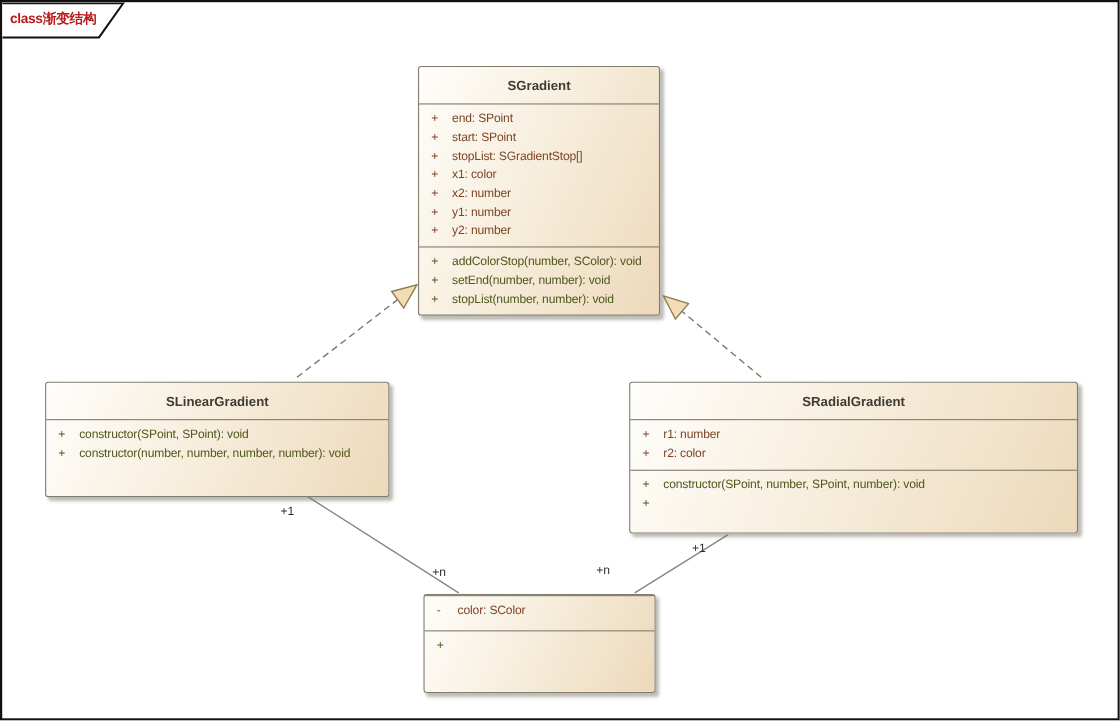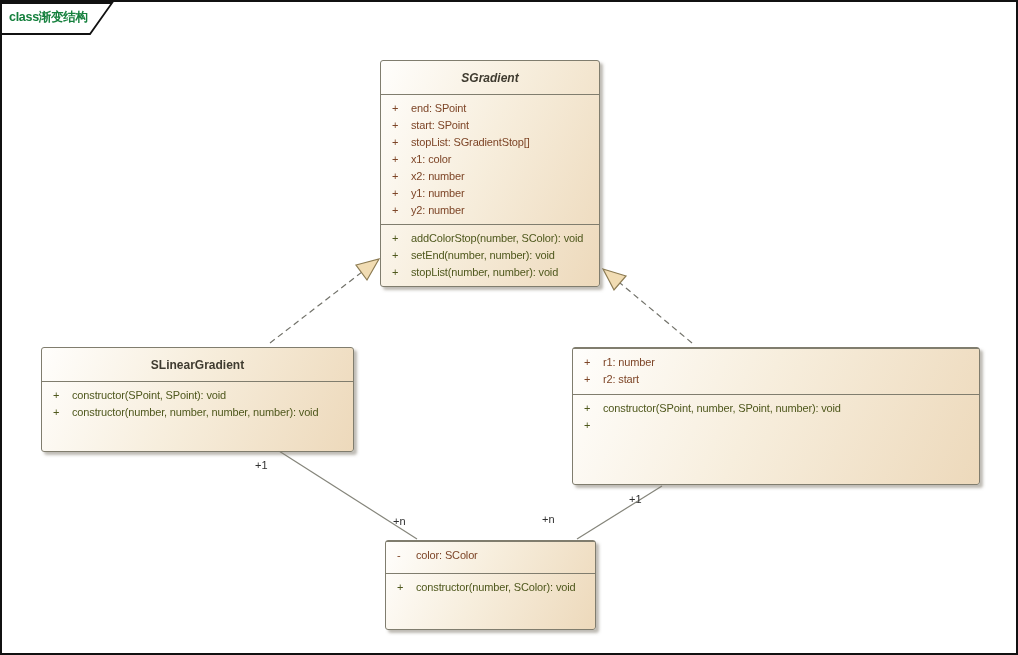--- a/index.html
+++ b/index.html
@@ -10,36 +10,36 @@
     background:#ffffff;
     border:2px solid #111111;
     overflow:hidden;
     font-family:"Liberation Sans","DejaVu Sans",sans-serif;
   }
   .connectors{position:absolute;left:0;top:0;}
   
   .frame-tab-svg{position:absolute;left:0;top:0;}
   .frame-tab-label{
     position:absolute;left:7px;top:7px;
-    font-size:12.5px;font-weight:bold;color:#15803d;
+    font-size:12.5px;font-weight:bold;color:#b91c1c;
     letter-spacing:-0.3px;white-space:nowrap;
   }
   
   .uml-class{
     position:absolute;box-sizing:border-box;
     border:1px solid #807d6e;border-radius:3px;
     background:linear-gradient(115deg,#fffefc 0%,#f7eedd 45%,#edd9bb 100%);
     box-shadow:3px 3px 3px rgba(125,120,105,0.5);
     display:flex;flex-direction:column;
   }
   .cls-title{
     flex:none;display:flex;align-items:center;justify-content:center;
     font-size:12px;font-weight:bold;color:#3f3b30;
   }
-  .abstract .cls-title{font-style:italic;}
+  .abstract .cls-title{}
   .compartment{flex:none;border-top:1px solid #807d6e;padding-top:5px;box-sizing:border-box;overflow:hidden;}
   .compartment.grow{flex:1 1 auto;}
   .member{display:flex;line-height:17px;font-size:11px;letter-spacing:-0.15px;white-space:nowrap;}
   .member .vis{flex:none;width:19px;padding-left:11px;}
   .attrs .member{color:#7d4527;}
   .methods .member{color:#4f581d;}
   
   .mult{
     position:absolute;font-size:11px;color:#2f2f2f;white-space:nowrap;
   }
@@ -123,28 +123,29 @@
         <span class="sig">constructor(SPoint, SPoint): void</span>
       </div>
       <div class="member">
         <span class="vis">+</span>
         <span class="sig">constructor(number, number, number, number): void</span>
       </div>
     </div>
   </div>
 
   <div class="uml-class" style="left:570px;top:345px;width:408px;height:138px">
+    <div class="cls-title" style="height:33px">SRadialGradient</div>
     <div class="compartment attrs" style="height:46px">
       <div class="member">
         <span class="vis">+</span>
         <span class="sig">r1: number</span>
       </div>
       <div class="member">
         <span class="vis">+</span>
-        <span class="sig">r2: start</span>
+        <span class="sig">r2: color</span>
       </div>
     </div>
     <div class="compartment methods grow">
       <div class="member">
         <span class="vis">+</span>
         <span class="sig">constructor(SPoint, number, SPoint, number): void</span>
       </div>
       <div class="member">
         <span class="vis">+</span>
       </div>
@@ -154,21 +155,20 @@
   <div class="uml-class" style="left:383px;top:538px;width:211px;height:90px">
     <div class="compartment attrs" style="height:32px">
       <div class="member">
         <span class="vis">-</span>
         <span class="sig">color: SColor</span>
       </div>
     </div>
     <div class="compartment methods grow">
       <div class="member">
         <span class="vis">+</span>
-        <span class="sig">constructor(number, SColor): void</span>
       </div>
     </div>
   </div>
 
   <div class="mult" style="left:253px;top:457px">+1</div>
   <div class="mult" style="left:391px;top:513px">+n</div>
   <div class="mult" style="left:627px;top:491px">+1</div>
   <div class="mult" style="left:540px;top:511px">+n</div>
 
 </div>

